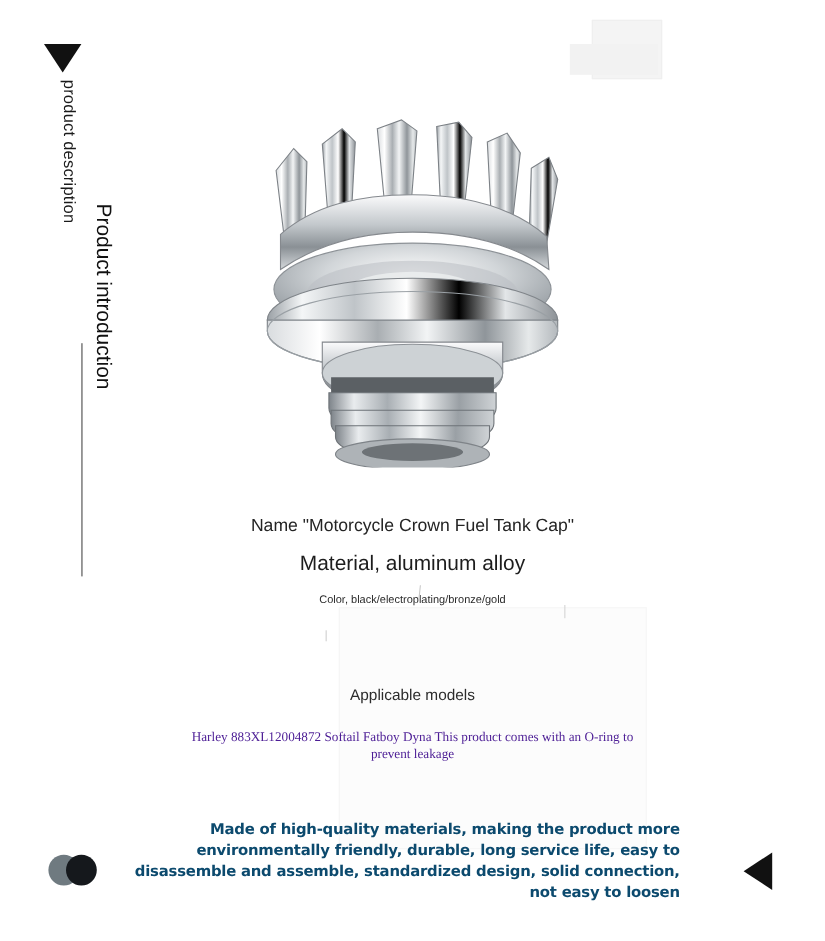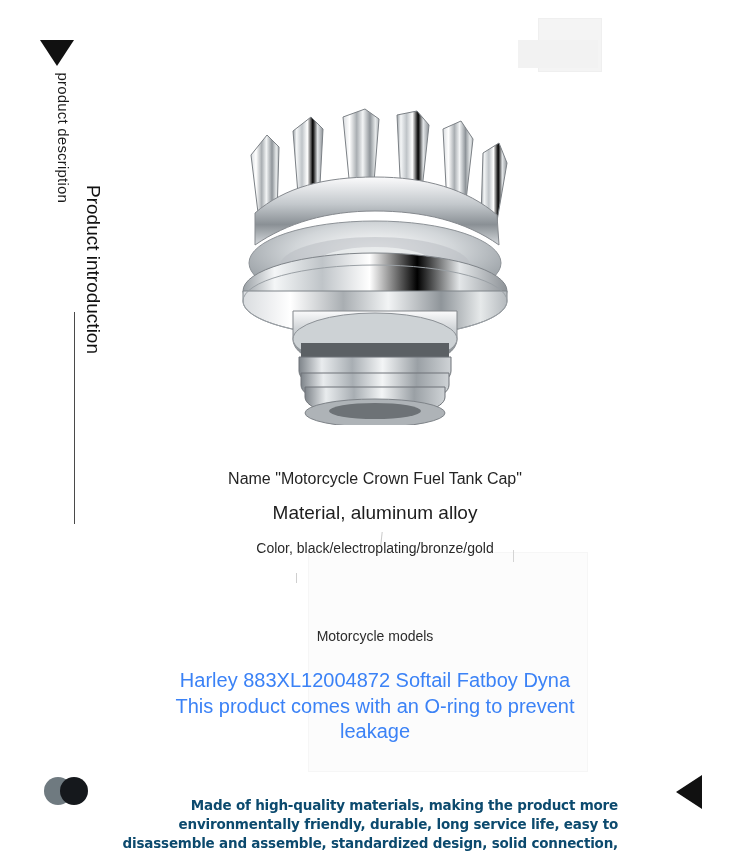--- a/index.html
+++ b/index.html
@@ -122,21 +122,21 @@
     font-size: 16px;
     color: #242424;
     margin: 0 0 14px 0;
   }
   .line-material {
     font-size: 19px;
     color: #1d1d1d;
     margin: 0 0 16px 0;
   }
   .line-color {
-    font-size: 14px;
+    font-size: 10px;
     color: #2a2a2a;
     margin: 0 0 4px 0;
   }
   .tick1 {
     position: absolute;
     left: 381px;
     top: 62px;
     width: 1px;
     height: 13px;
     background: #c9c9c9;
@@ -157,25 +157,26 @@
     width: 1px;
     height: 10px;
     background: #cfcfcf;
   }
   .line-applicable {
     font-size: 14px;
     color: #2c2c2c;
     margin: 72px 0 0 0;
   }
   .line-models {
-    font-size: 20px;
-    color: #3b82f6;
+    font-size: 12px;
+    color: #4c1d95;
     line-height: 1.28;
     margin: 24px auto 0 auto;
     width: 430px;
+    font-family: Liberation Serif, serif;
   }
   .bold-para {
     font-family: "DejaVu Sans", sans-serif;
     font-weight: bold;
     font-size: 13.5px;
     color: #0c4a6e;
     line-height: 1.42;
     margin: 51px 0 0 118px;
     width: 500px;
     text-align: right;
@@ -328,21 +329,21 @@
 
   <div class="txt-block">
     <div class="line-name">Name "Motorcycle Crown Fuel Tank Cap"</div>
     <div class="line-material">Material, aluminum alloy</div>
     <div class="line-color">Color, black/electroplating/bronze/gold</div>
 
     <div class="tick1"></div>
     <div class="tick2"></div>
     <div class="tick3"></div>
 
-    <div class="line-applicable">Motorcycle models</div>
+    <div class="line-applicable">Applicable models</div>
     <div class="line-models">Harley 883XL12004872 Softail Fatboy Dyna This product comes with an O-ring to prevent leakage</div>
     <div class="bold-para">Made of high-quality materials, making the product more environmentally friendly, durable, long service life, easy to disassemble and assemble, standardized design, solid connection, not easy to loosen</div>
   </div>
 
   <div class="dual-circle">
     <div class="circle-gray"></div>
     <div class="circle-dark"></div>
   </div>
   <div class="triangle-left"></div>
 

